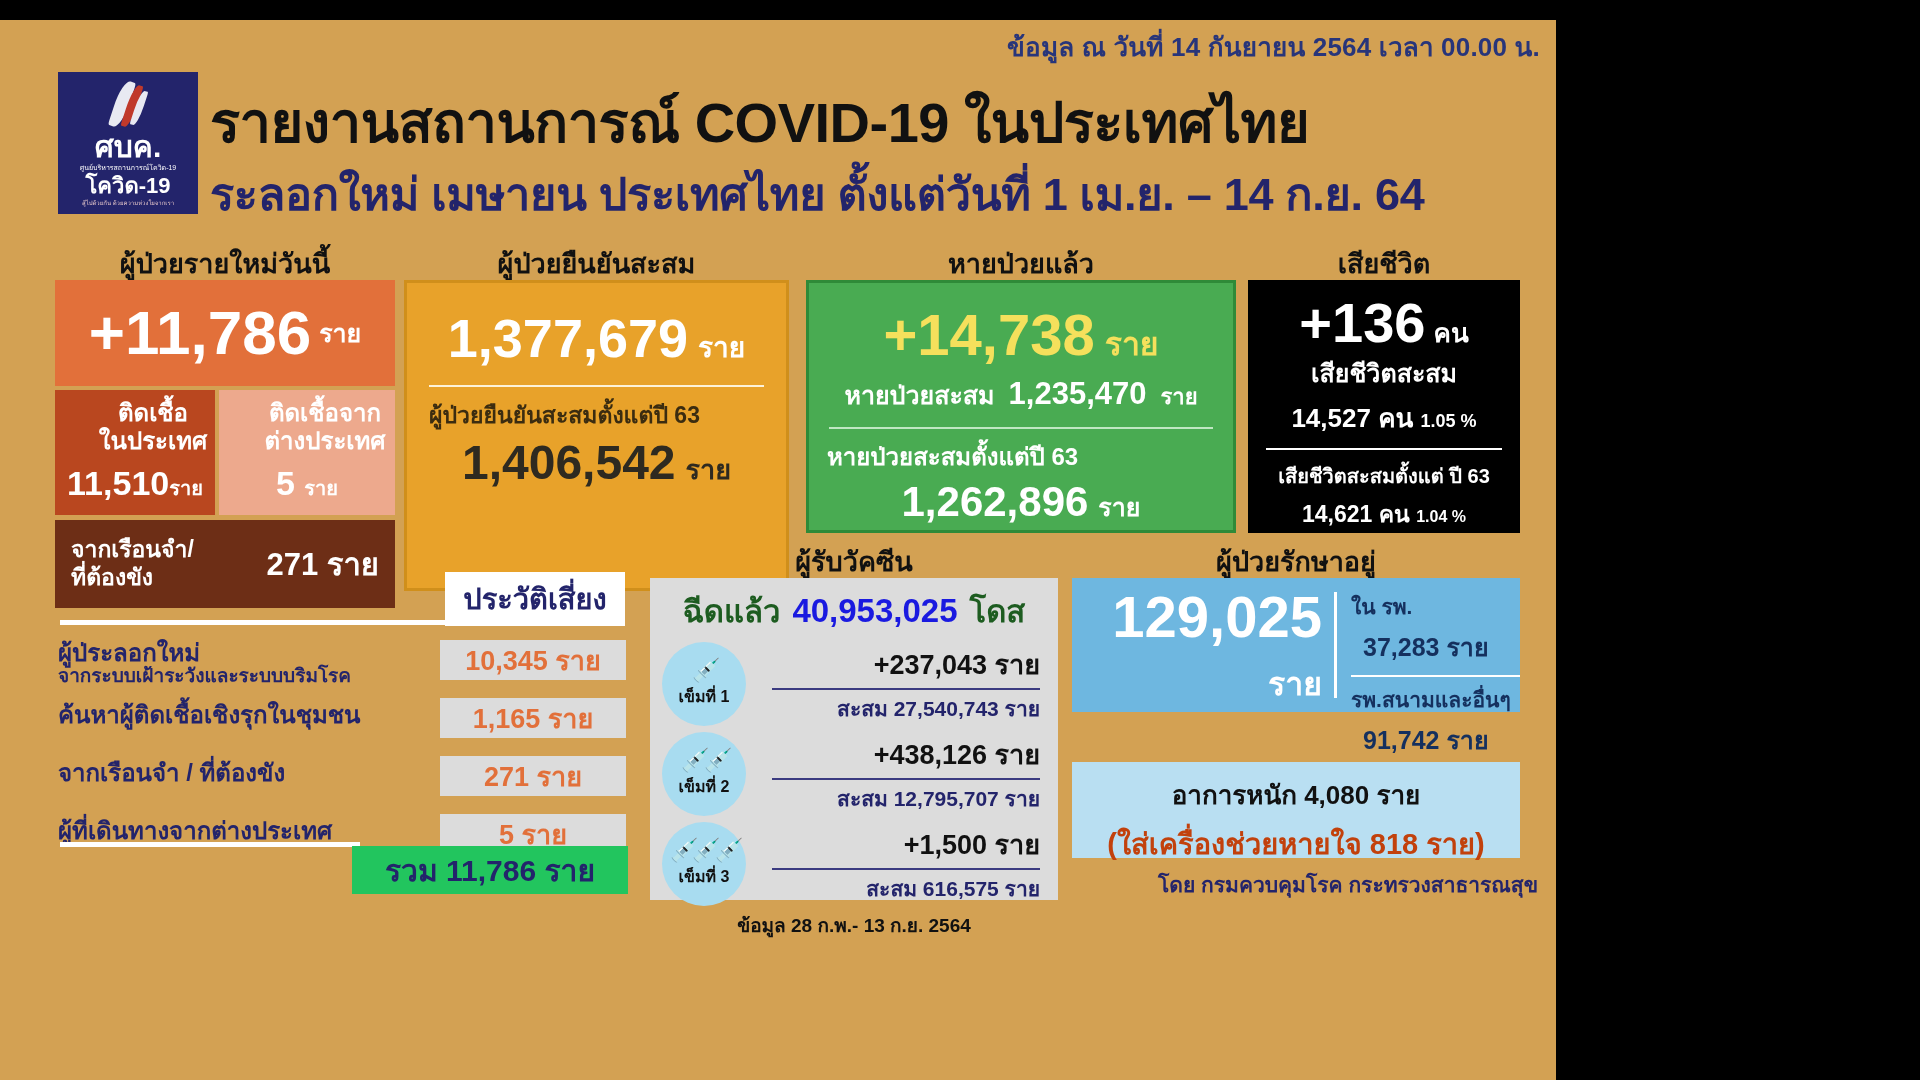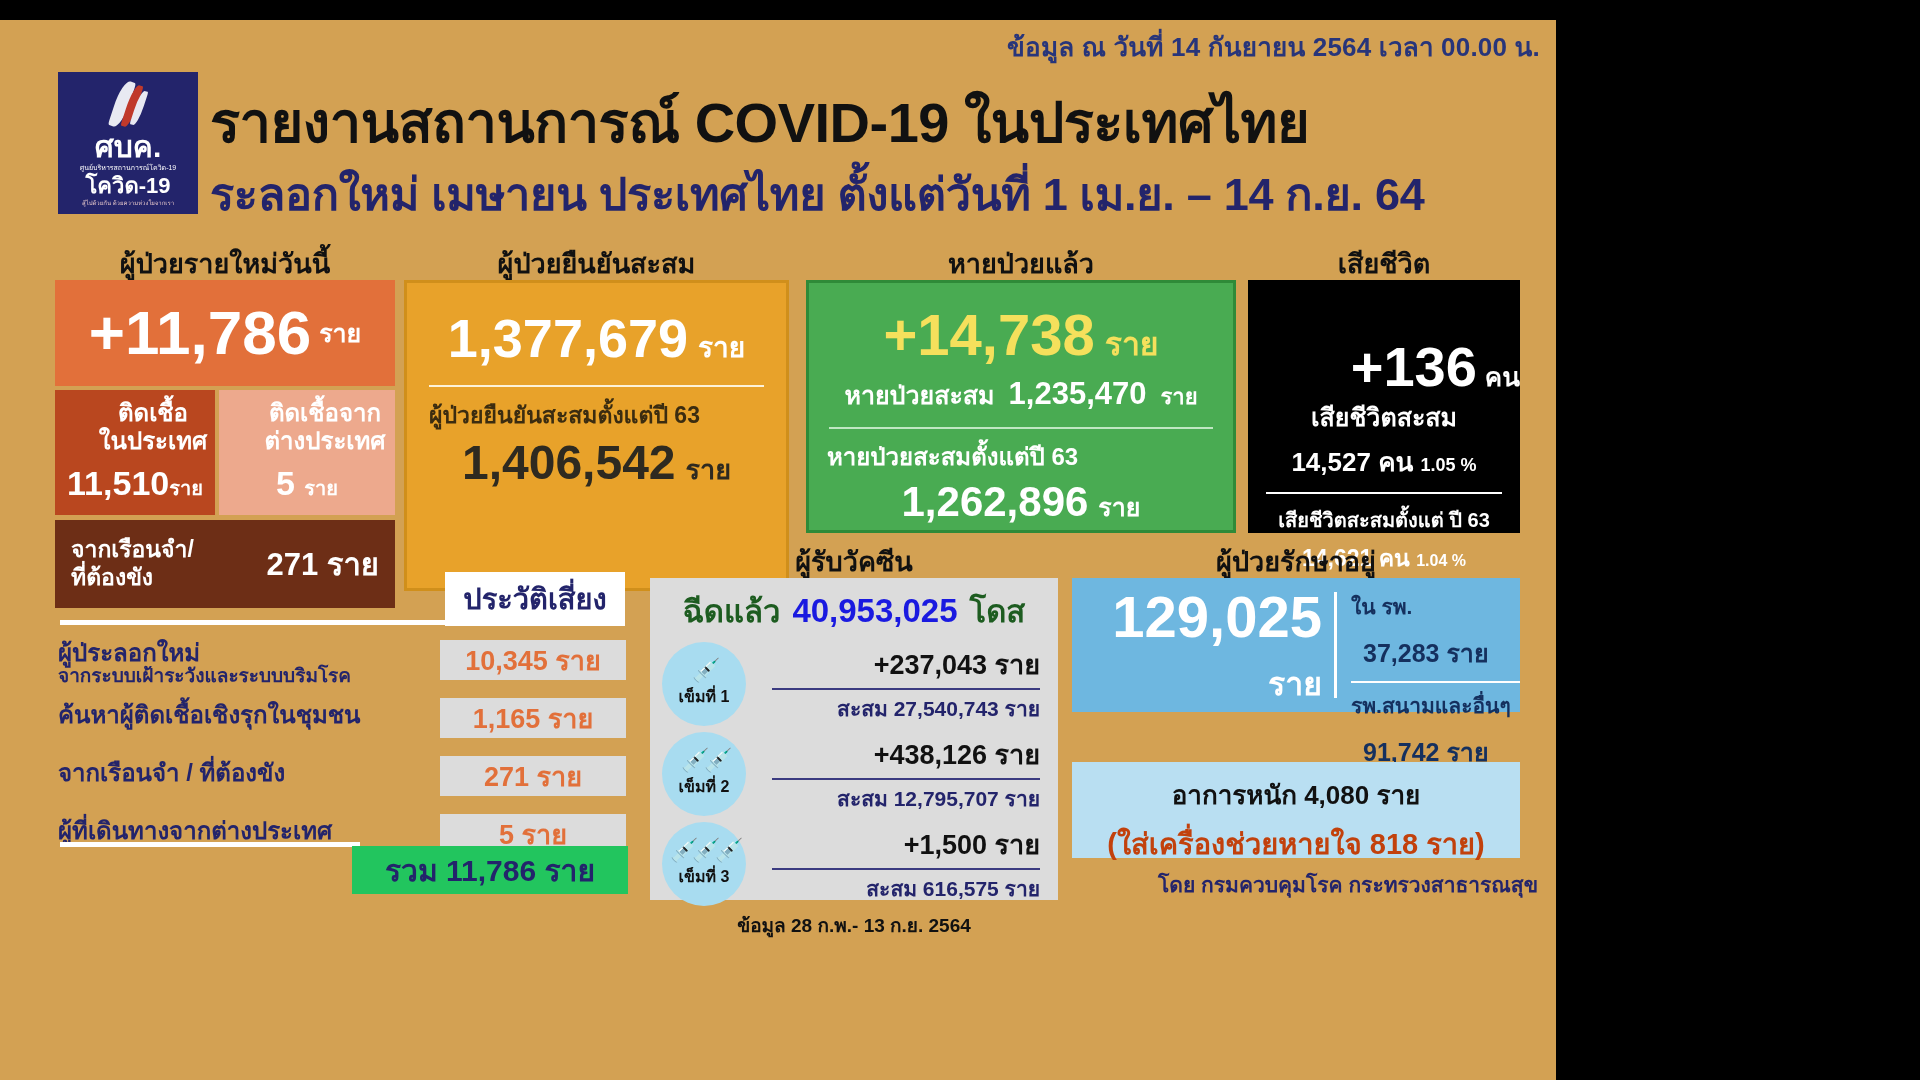--- a/index.html
+++ b/index.html
@@ -125,21 +125,21 @@
   #c3 .sub { font-size: 24px; font-weight: 800; color: #fff; margin: 8px 0 0 18px; }
   #c3 .row3 { display: flex; align-items: baseline; justify-content: center; margin-top: 2px; }
   #c3 .big3 { font-size: 42px; font-weight: 800; color: #fff; }
   #c3 .unit3 { font-size: 25px; font-weight: 800; color: #fff; margin-left: 10px; }
 
   
   #c4 {
     position: absolute; left: 1248px; top: 260px; width: 272px; height: 253px;
     background: #000; color: #fff; text-align: center; padding-top: 10px;
   }
-  #c4 .row1 { display: flex; align-items: baseline; justify-content: flex-end; margin-top: 44px; }
+  #c4 .row1 { display: flex; align-items: baseline; justify-content: center; }
   #c4 .big { font-size: 56px; font-weight: 800; }
   #c4 .unit { font-size: 26px; font-weight: 800; margin-left: 8px; }
   #c4 .l2 { font-size: 25px; font-weight: 800; margin-top: -2px; }
   #c4 .n2 { font-size: 26px; font-weight: 800; margin-top: 4px; }
   #c4 .n2 small { font-size: 18px; font-weight: 700; }
   #c4 hr { border: none; border-top: 2px solid #fff; margin: 10px 18px; }
   #c4 .l3 { font-size: 20px; font-weight: 800; }
   #c4 .n3 { font-size: 23px; font-weight: 800; margin-top: 4px; }
   #c4 .n3 small { font-size: 16px; font-weight: 700; }
 
@@ -199,21 +199,21 @@
   #blue1 {
     position: absolute; left: 1072px; top: 558px; width: 448px; height: 134px;
     background: #6eb7e0; display: flex; align-items: stretch;
   }
   #blue1 .left { width: 262px; text-align: right; padding: 10px 12px 0 0; }
   #blue1 .num { font-size: 58px; font-weight: 800; color: #fff; line-height: 1; }
   #blue1 .unit { font-size: 32px; font-weight: 800; color: #fff; line-height: 1; margin-top: 22px; }
   #blue1 .sep { width: 3px; background: #fff; margin: 14px 0; }
   #blue1 .right { flex: 1; padding: 12px 0 0 14px; color: #15305e; }
   #blue1 .right .k { font-size: 21px; font-weight: 800; }
-  #blue1 .right .v { font-size: 25px; font-weight: 800; margin: 10px 0 8px 12px; }
+  #blue1 .right .v { font-size: 25px; font-weight: 800; margin: 4px 0 8px 12px; }
   #blue1 .right hr { border: none; border-top: 2px solid #fff; margin: 2px 0 6px 0; }
 
   #blue2 {
     position: absolute; left: 1072px; top: 742px; width: 448px; height: 96px;
     background: #b9dff2; text-align: center; padding-top: 12px;
   }
   #blue2 .r1 { font-size: 26px; font-weight: 800; color: #111; }
   #blue2 .r2 { font-size: 29px; font-weight: 800; color: #c2410c; margin-top: 6px; }
 
   #credit {

